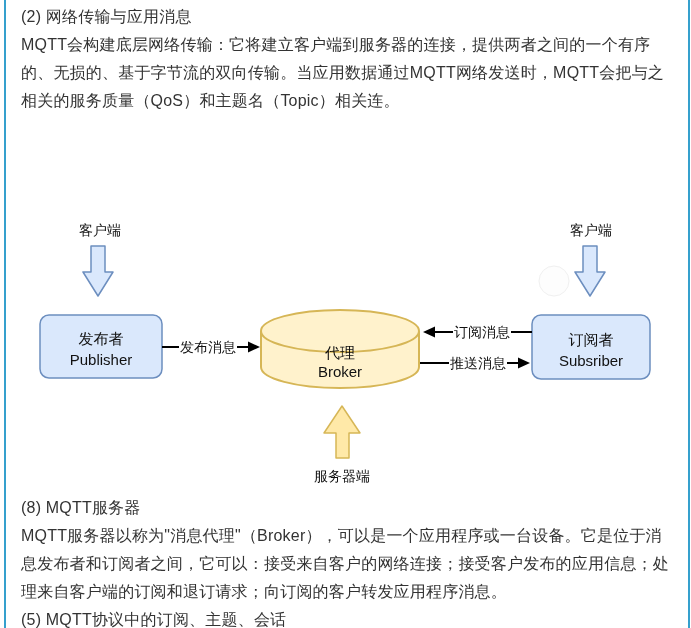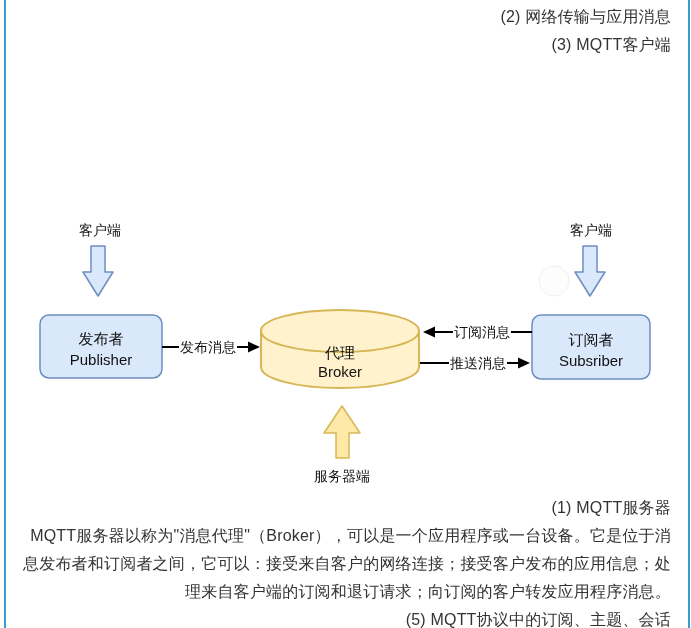--- a/index.html
+++ b/index.html
@@ -7,21 +7,20 @@
     padding: 0;
     background: #ffffff;
     font-family: "Liberation Sans", "DejaVu Sans", sans-serif;
   }
   #page {
     position: relative;
     width: 691px;
     height: 628px;
     background: #ffffff;
     overflow: hidden;
-    text-align: right;
   }
   #frame {
     position: absolute;
     left: 4px;
     top: 0;
     width: 682px;
     height: 628px;
     border-left: 2px solid #35a0cd;
     border-right: 2px solid #35a0cd;
     pointer-events: none;
@@ -47,21 +46,21 @@
   }
 </style>
 </head>
 <body>
 
 <div id="page">
   <div id="frame"></div>
 
   <div class="tblock" style="top:3px">
     <div class="ptitle">(2) 网络传输与应用消息</div>
-    <div class="ptitle">(3) MQTT客户端</div>
+    <div>MQTT会构建底层网络传输：它将建立客户端到服务器的连接，提供两者之间的一个有序的、无损的、基于字节流的双向传输。当应用数据通过MQTT网络发送时，MQTT会把与之相关的服务质量（QoS）和主题名（Topic）相关连。</div>
   </div>
 
   <svg id="diagram-svg" width="691" height="276" viewBox="0 0 691 276">
 
     <circle cx="554" cy="63" r="15" fill="#fdfdfd" stroke="#f0f0f0" stroke-width="1"></circle>
 
     <text x="100" y="17" font-size="14" text-anchor="middle">客户端</text>
     <polygon points="91,28 105,28 105,54 113,54 98,78 83,54 91,54" fill="#dae8fc" stroke="#6c8ebf" stroke-width="1.5" stroke-linejoin="round"></polygon>
 
     <text x="591" y="17" font-size="14" text-anchor="middle">客户端</text>
@@ -93,17 +92,17 @@
     <line x1="420" y1="145" x2="520" y2="145" stroke="#000000" stroke-width="2"></line>
     <polygon points="518,139.5 530,145 518,150.5" fill="#000000"></polygon>
     <rect x="449" y="136" width="58" height="18" fill="#ffffff"></rect>
     <text x="478" y="150" font-size="14" text-anchor="middle">推送消息</text>
 
     <polygon points="342,188 360,215 349,215 349,240 336,240 336,215 324,215" fill="#ffe9a8" stroke="#d6b656" stroke-width="1.5" stroke-linejoin="round"></polygon>
     <text x="342" y="263" font-size="14" text-anchor="middle">服务器端</text>
   </svg>
 
   <div class="tblock" style="top:494px">
-    <div class="ptitle">(1) MQTT服务器</div>
+    <div class="ptitle">(8) MQTT服务器</div>
     <div>MQTT服务器以称为"消息代理"（Broker），可以是一个应用程序或一台设备。它是位于消息发布者和订阅者之间，它可以：接受来自客户的网络连接；接受客户发布的应用信息；处理来自客户端的订阅和退订请求；向订阅的客户转发应用程序消息。</div>
     <div class="ptitle">(5) MQTT协议中的订阅、主题、会话</div>
   </div>
 </div>
 
 </body></html>

